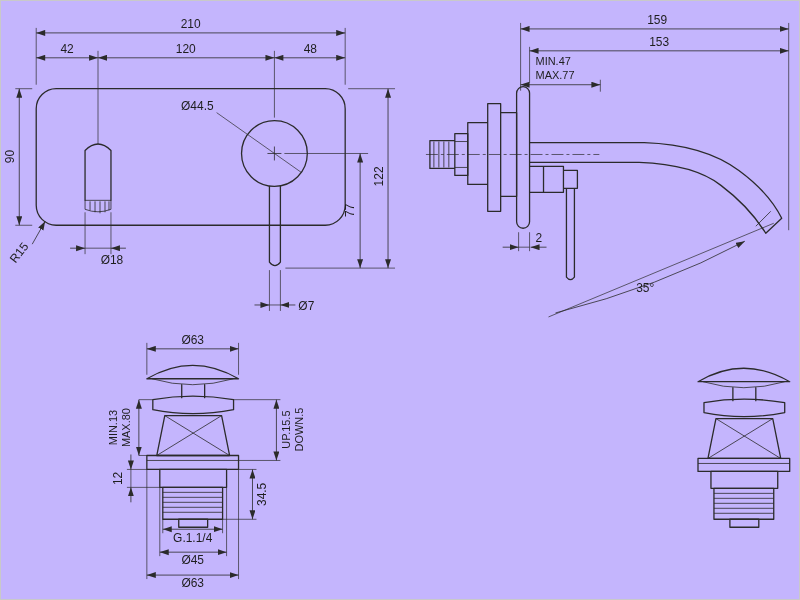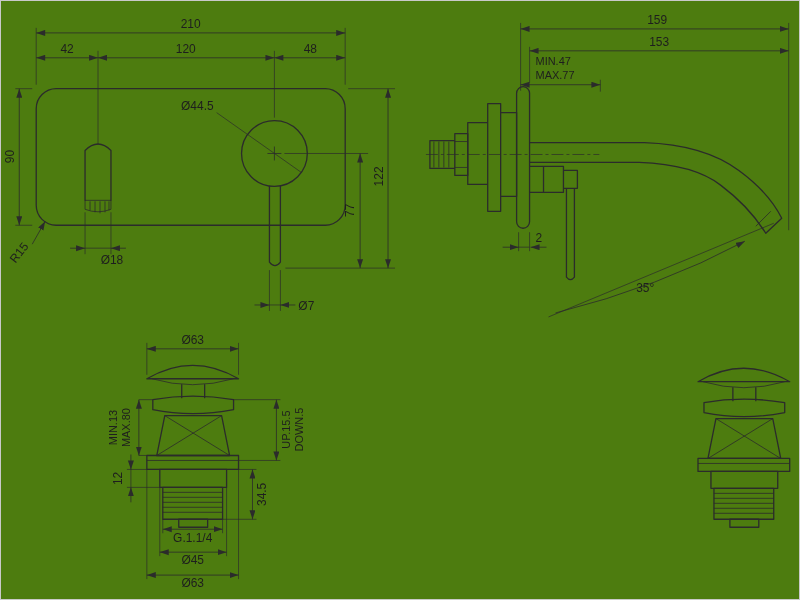--- a/index.html
+++ b/index.html
@@ -1,17 +1,17 @@
 <!DOCTYPE html>
 <html><head>
 <meta charset="utf-8">
 <style>
   html,body{margin:0;padding:0;background:#f3f3f3;}
   .sheet{
-    width:798px;height:598px;margin:0 auto;background:#4d7c0f;
+    width:798px;height:598px;margin:0 auto;background:#c4b5fd;
     border:1px solid #c9c9c9;overflow:hidden;
     font-family:"Liberation Sans", sans-serif;
   }
   svg{display:block;}
   .ol{fill:none;stroke:#2b2b2b;stroke-width:1.3;stroke-linejoin:round;stroke-linecap:round;}
   .th{fill:none;stroke:#2b2b2b;stroke-width:0.8;}
   .ext{fill:none;stroke:#2b2b2b;stroke-width:0.7;}
   .dim{fill:none;stroke:#2b2b2b;stroke-width:0.8;}
   .cl{stroke-dasharray:12 3 3 3;}
   text{font-family:"Liberation Sans", sans-serif;font-size:12px;fill:#1e1e1e;}

